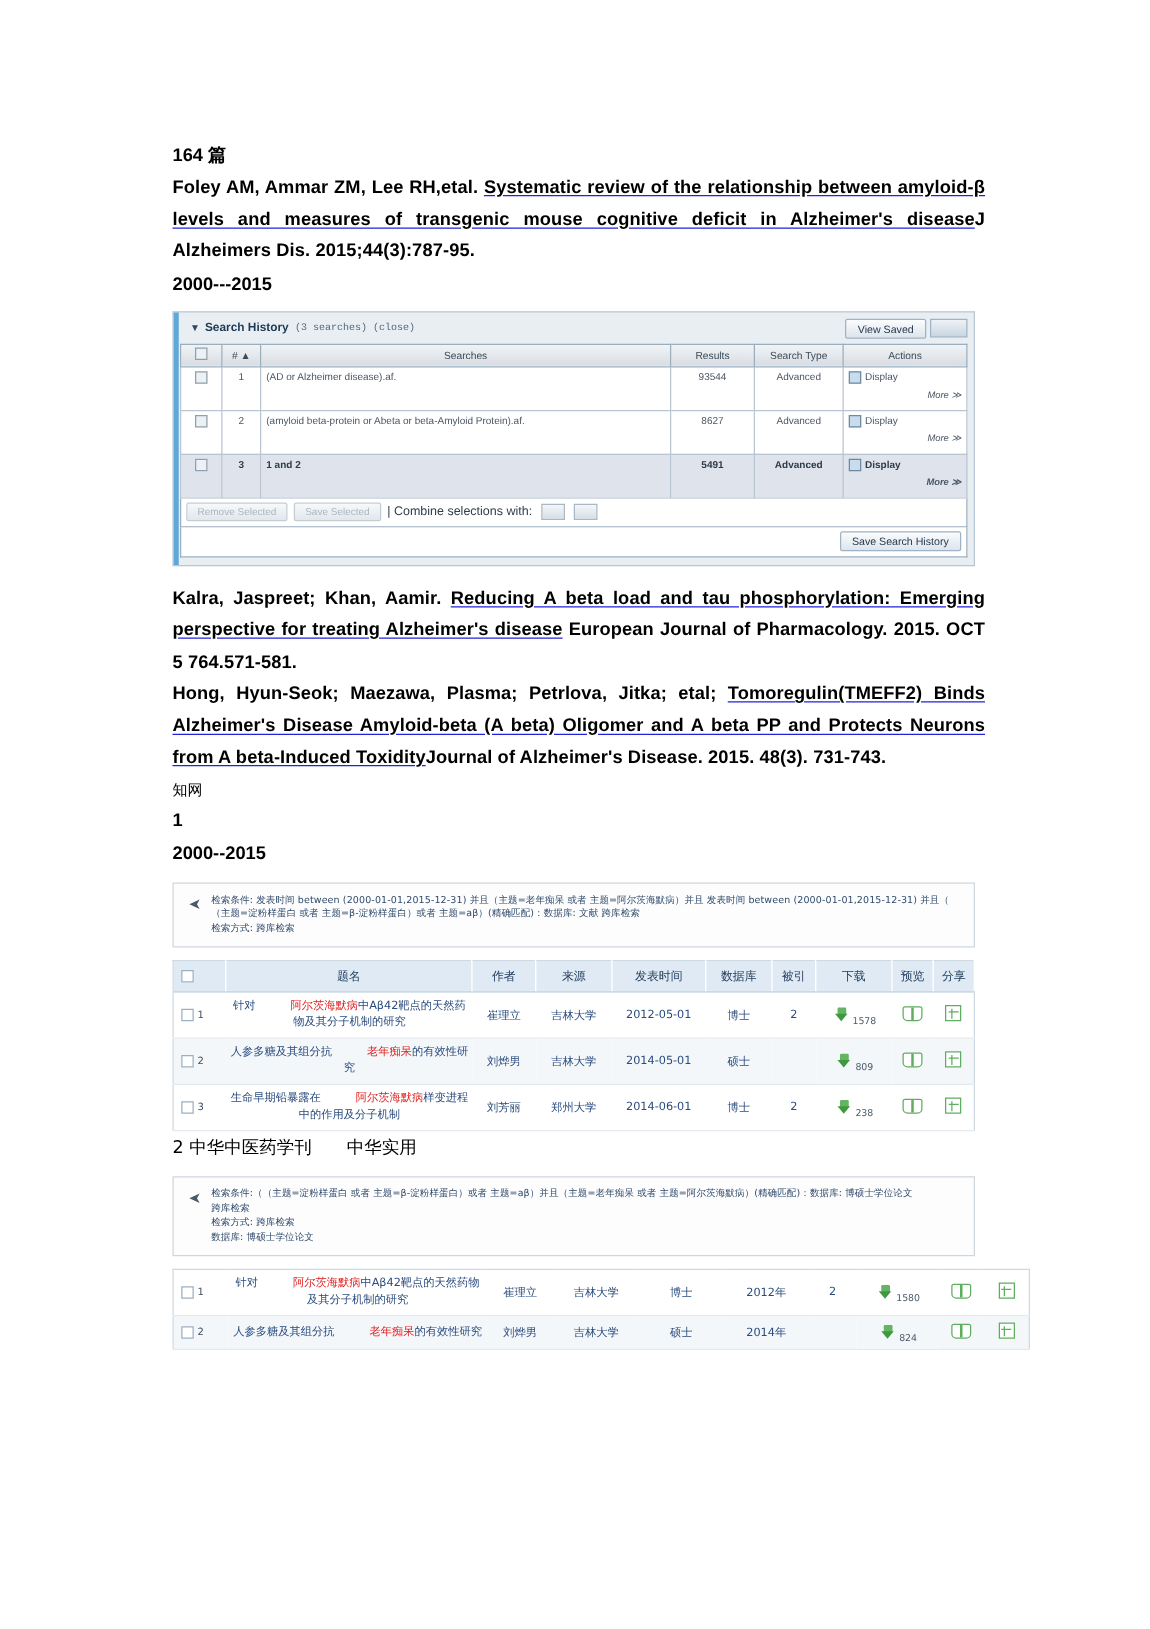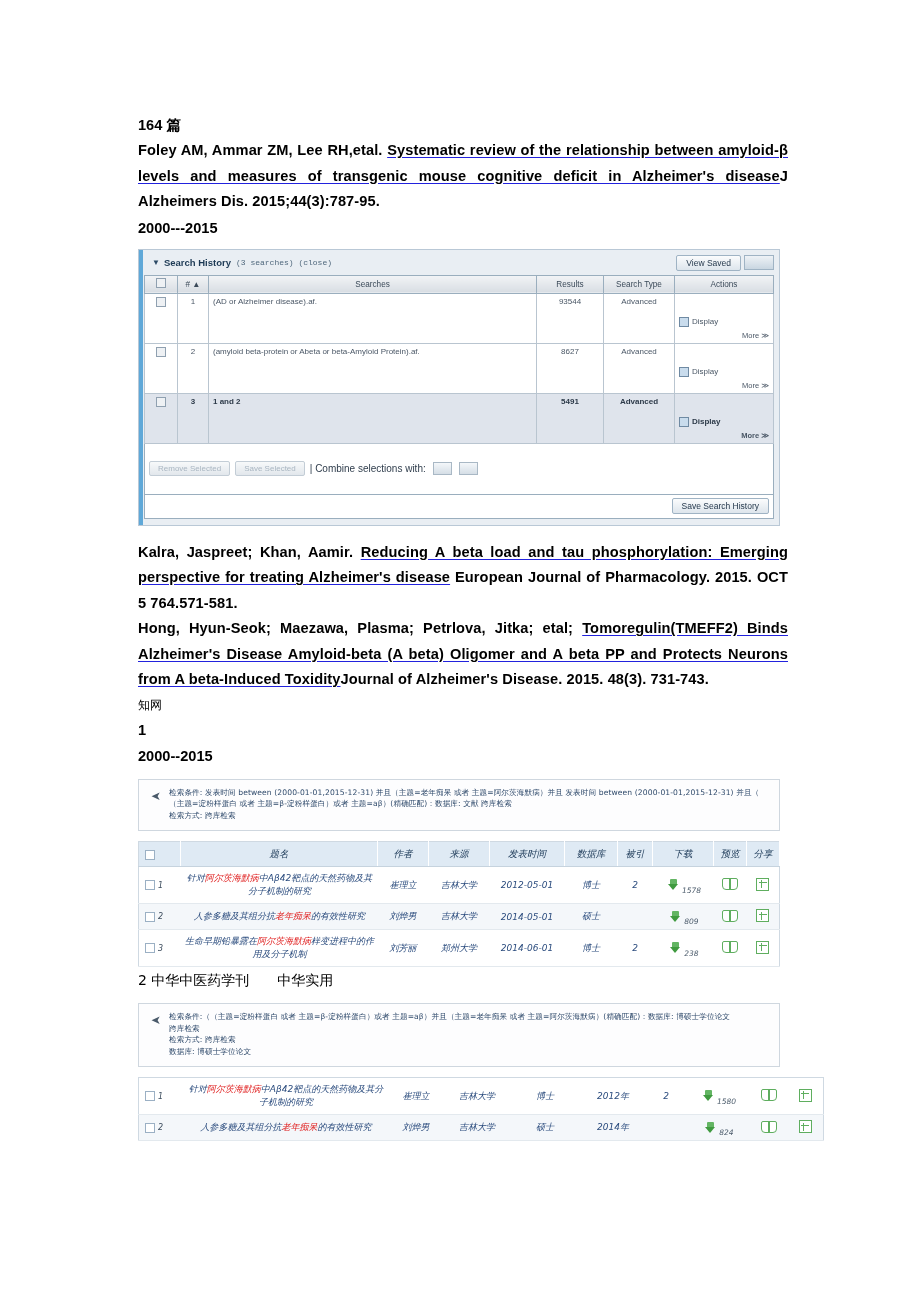--- a/index.html
+++ b/index.html
@@ -162,36 +162,36 @@
   .col-num { width: 24px; text-align: center; }
   .col-res { width: 60px; text-align: center; }
   .col-type { width: 64px; text-align: center; }
   .col-act { width: 92px; }
   .chkbox {
     display: inline-block;
     width: 8px; height: 8px;
     border: 1px solid #8fa0b0;
     background: #eef1f4;
   }
-  .act-row { display: flex; align-items: center; gap: 3px; margin-top: 20px; }
+  .act-row { display: flex; align-items: center; gap: 3px; }
   .act-ic {
     width: 8px; height: 8px;
     border: 1px solid #6f8aa3;
     background: #c9dced;
     display: inline-block;
   }
-  .more { text-align: right; font-size: 7.5px; color: #4a5766; margin-top: 4px; }
+  .more { text-align: right; font-size: 7.5px; color: #4a5766; margin-top: 4px; font-style: italic; }
   .ovid-foot {
     display: flex;
     align-items: center;
     gap: 5px;
     background: #ffffff;
     border: 1px solid #9aaebe;
     border-top: none;
-    padding: 17px 4px;
+    padding: 3px 4px;
     height: 16px;
   }
   .btn-dis {
     font-size: 8px;
     color: #a9b6c2;
     background: linear-gradient(#f7f9fa,#e2e7ec);
     border: 1px solid #c3cdd6;
     border-radius: 2px;
     padding: 2px 8px;
     white-space: nowrap;
@@ -246,21 +246,20 @@
 
   .cnki-tbl {
     width: 642px;
     border-collapse: collapse;
     table-layout: fixed;
     background: #fff;
     border: 1px solid #cfd9e2;
     margin-top: 10px;
     filter: blur(0.3px);
     font-family: "DejaVu Sans", "Liberation Sans", sans-serif;
-    font-style: italic;
   }
   .cnki-tbl th {
     background: #dfeaf4;
     border-right: 1px solid #ffffff;
     border-bottom: 1px solid #c6d3de;
     font-size: 9.5px;
     color: #24405e;
     font-weight: normal;
     height: 22px;
   }
@@ -272,21 +271,21 @@
     vertical-align: middle;
     text-align: center;
   }
   .cnki-tbl tr.alt td { background: #f4f7fa; }
   .t-title {
     text-align: left;
     line-height: 13px;
     color: #1f4e9c;
     padding-left: 4px !important;
   }
-  .red { color: #e02020; }
+  .red { color: #e02020; padding-left: 28px; }
   .c-chk { width: 34px; text-align: left !important; padding-left: 6px !important; }
   .c-chk .box {
     display: inline-block; width: 8px; height: 8px;
     border: 1px solid #9bb0c4; background: #fff; vertical-align: middle;
   }
   .c-chk .idx { font-size: 8px; color: #3b4b5c; margin-left: 3px; vertical-align: middle;}
   .dl-cell { position: relative; width: 60px; }
   .dl-ic {
     display: inline-block;
     width: 11px; height: 12px;

